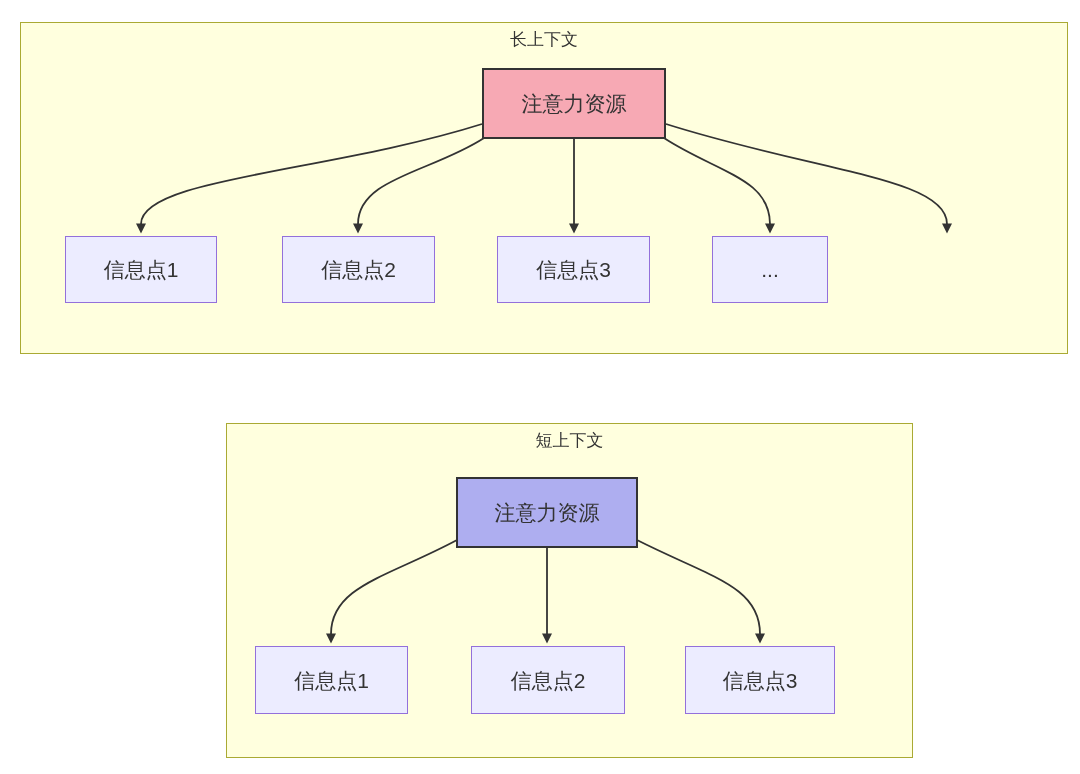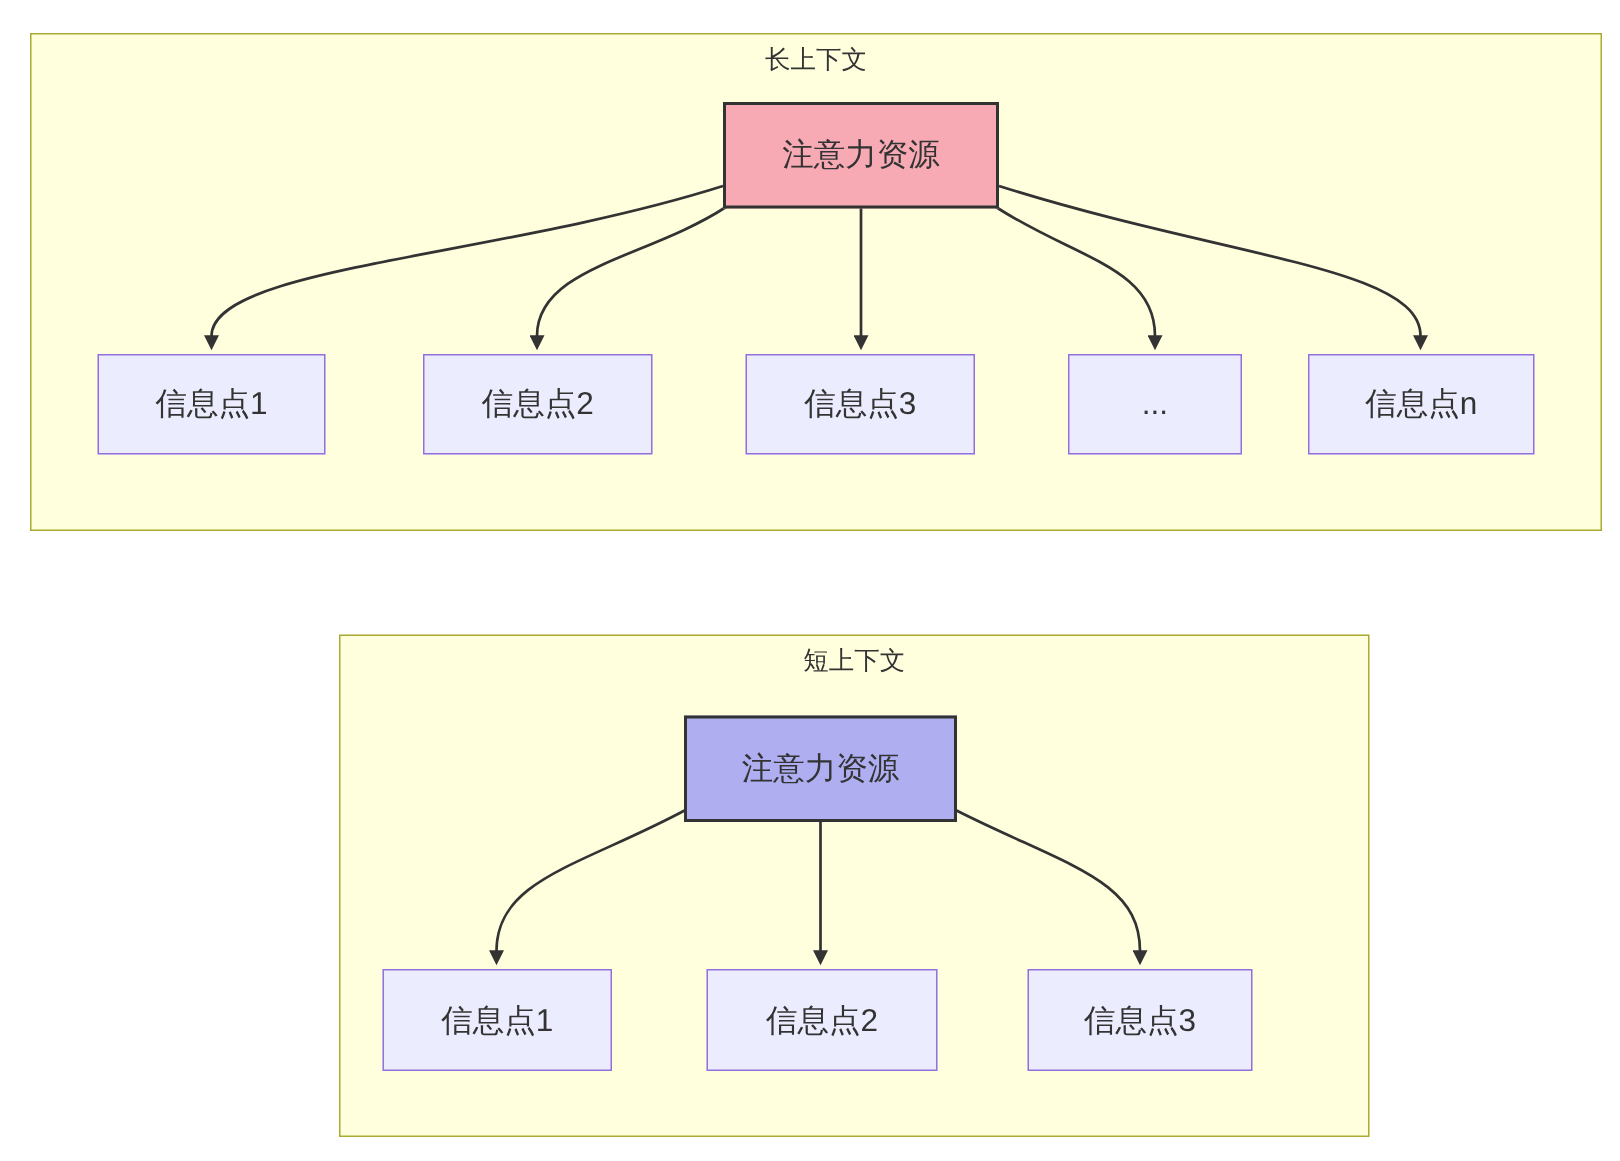--- a/index.html
+++ b/index.html
@@ -78,21 +78,20 @@
     <path d="M 547,548 L 547,634" marker-end="url(#arrow)"></path>
     <path d="M 637,540 C 710,577 760,586 760,634" marker-end="url(#arrow)"></path>
   </svg>
 
   <div class="node attention long" style="left:482px;top:68px;width:184px;height:71px;">注意力资源</div>
 
   <div class="node" style="left:65px;top:236px;width:152px;height:67px;">信息点1</div>
   <div class="node" style="left:282px;top:236px;width:153px;height:67px;">信息点2</div>
   <div class="node" style="left:497px;top:236px;width:153px;height:67px;">信息点3</div>
   <div class="node" style="left:712px;top:236px;width:116px;height:67px;">...</div>
-  <div class="node" style="left:872px;top:236px;width:151px;height:67px;">信息点n</div>
 
   <div class="node attention short" style="left:456px;top:477px;width:182px;height:71px;">注意力资源</div>
 
   <div class="node" style="left:255px;top:646px;width:153px;height:68px;">信息点1</div>
   <div class="node" style="left:471px;top:646px;width:154px;height:68px;">信息点2</div>
   <div class="node" style="left:685px;top:646px;width:150px;height:68px;">信息点3</div>
 
 </div>
 
 </body></html>

